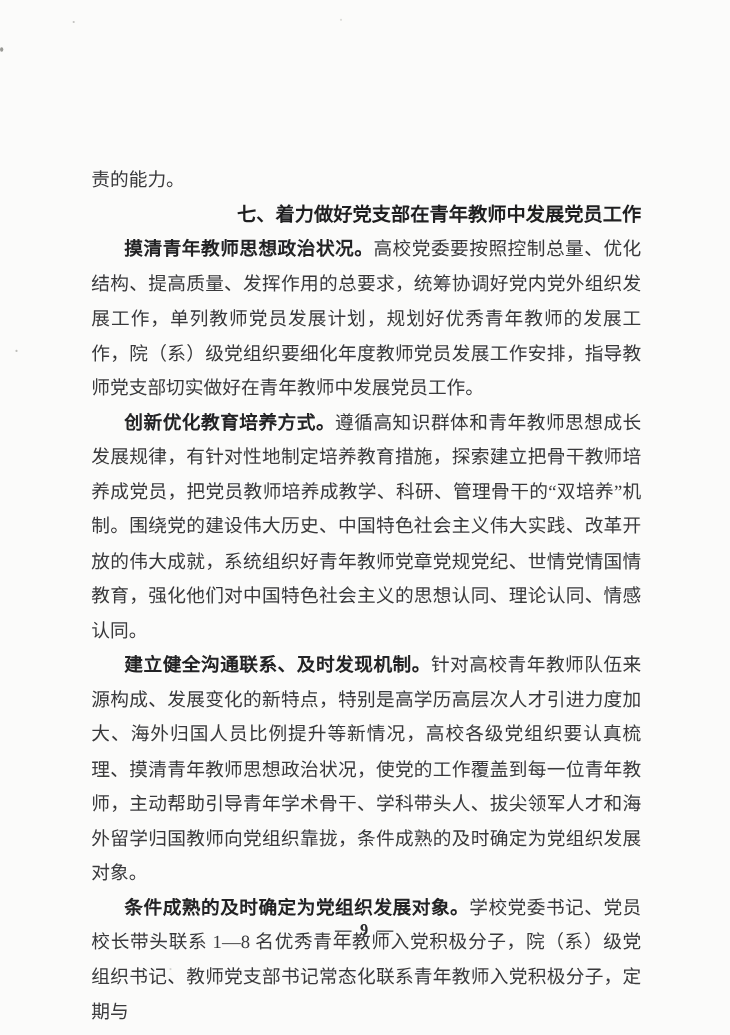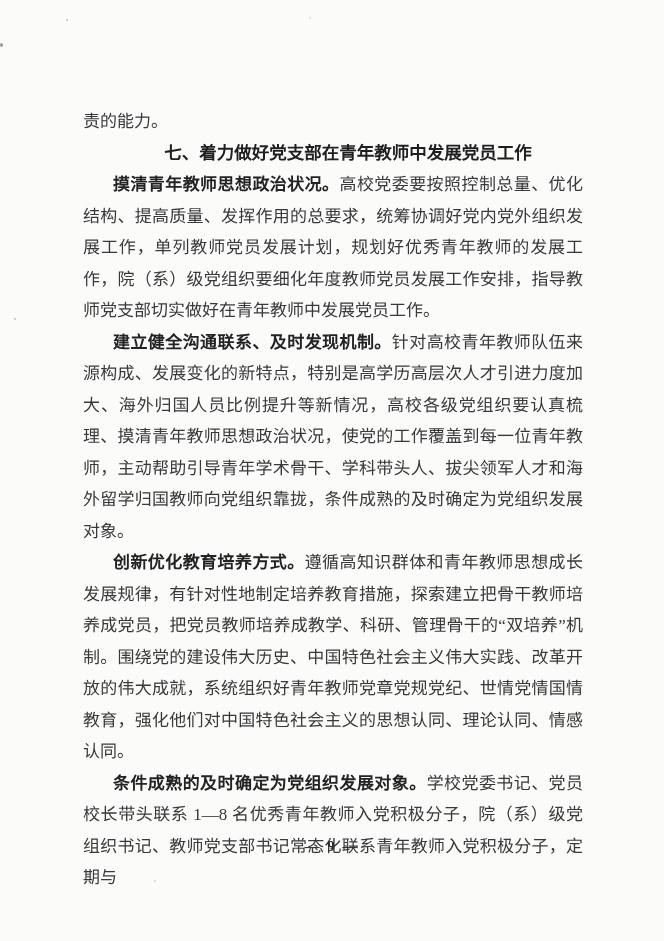--- a/index.html
+++ b/index.html
@@ -30,30 +30,31 @@
     line-height: 31.5px;
     text-align: justify;
     text-justify: inter-character;
   }
   .content p {
     margin: 0;
     text-indent: 30px;
   }
   .content p.continuation {
     text-indent: 0;
+    margin-top: 42px;
   }
   .section-heading {
     margin: 0;
     font-size: 17.5px;
     line-height: 31.5px;
     text-indent: 30px;
     font-weight: bold;
     font-family: "Liberation Sans", "DejaVu Sans", sans-serif;
     color: #1f1f20;
-    text-align: center;
+    text-align: right;
   }
   .lead {
     font-weight: bold;
     color: #232325;
   }
   .page-number {
     position: absolute;
     top: 838px;
     left: 0;
     width: 664px;
@@ -90,25 +91,25 @@
 
     <p class="continuation">责的能力。</p>
 
     <h2 class="section-heading">七、着力做好党支部在青年教师中发展党员工作</h2>
 
     <p>
       <span class="lead">摸清青年教师思想政治状况。</span><span>高校党委要按照控制总量、优化结构、提高质量、发挥作用的总要求，统筹协调好党内党外组织发展工作，单列教师党员发展计划，规划好优秀青年教师的发展工作，院（系）级党组织要细化年度教师党员发展工作安排，指导教师党支部切实做好在青年教师中发展党员工作。</span>
     </p>
 
     <p>
-      <span class="lead">建立健全沟通联系、及时发现机制。</span><span>针对高校青年教师队伍来源构成、发展变化的新特点，特别是高学历高层次人才引进力度加大、海外归国人员比例提升等新情况，高校各级党组织要认真梳理、摸清青年教师思想政治状况，使党的工作覆盖到每一位青年教师，主动帮助引导青年学术骨干、学科带头人、拔尖领军人才和海外留学归国教师向党组织靠拢，条件成熟的及时确定为党组织发展对象。</span>
+      <span class="lead">创新优化教育培养方式。</span><span>遵循高知识群体和青年教师思想成长发展规律，有针对性地制定培养教育措施，探索建立把骨干教师培养成党员，把党员教师培养成教学、科研、管理骨干的“双培养”机制。围绕党的建设伟大历史、中国特色社会主义伟大实践、改革开放的伟大成就，系统组织好青年教师党章党规党纪、世情党情国情教育，强化他们对中国特色社会主义的思想认同、理论认同、情感认同。</span>
     </p>
 
     <p>
-      <span class="lead">创新优化教育培养方式。</span><span>遵循高知识群体和青年教师思想成长发展规律，有针对性地制定培养教育措施，探索建立把骨干教师培养成党员，把党员教师培养成教学、科研、管理骨干的“双培养”机制。围绕党的建设伟大历史、中国特色社会主义伟大实践、改革开放的伟大成就，系统组织好青年教师党章党规党纪、世情党情国情教育，强化他们对中国特色社会主义的思想认同、理论认同、情感认同。</span>
+      <span class="lead">建立健全沟通联系、及时发现机制。</span><span>针对高校青年教师队伍来源构成、发展变化的新特点，特别是高学历高层次人才引进力度加大、海外归国人员比例提升等新情况，高校各级党组织要认真梳理、摸清青年教师思想政治状况，使党的工作覆盖到每一位青年教师，主动帮助引导青年学术骨干、学科带头人、拔尖领军人才和海外留学归国教师向党组织靠拢，条件成熟的及时确定为党组织发展对象。</span>
     </p>
 
     <p>
       <span class="lead">条件成熟的及时确定为党组织发展对象。</span><span>学校党委书记、党员校长带头联系 1—8 名优秀青年教师入党积极分子，院（系）级党组织书记、教师党支部书记常态化联系青年教师入党积极分子，定期与</span>
     </p>
 
   </div>
 
   <div class="page-number">— 9 —</div>
 

